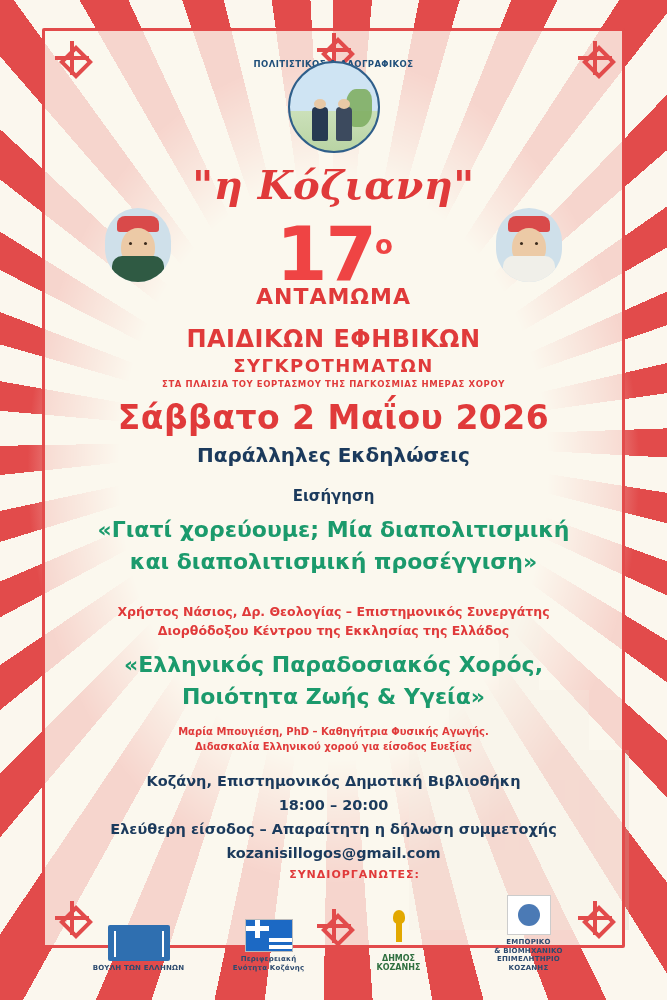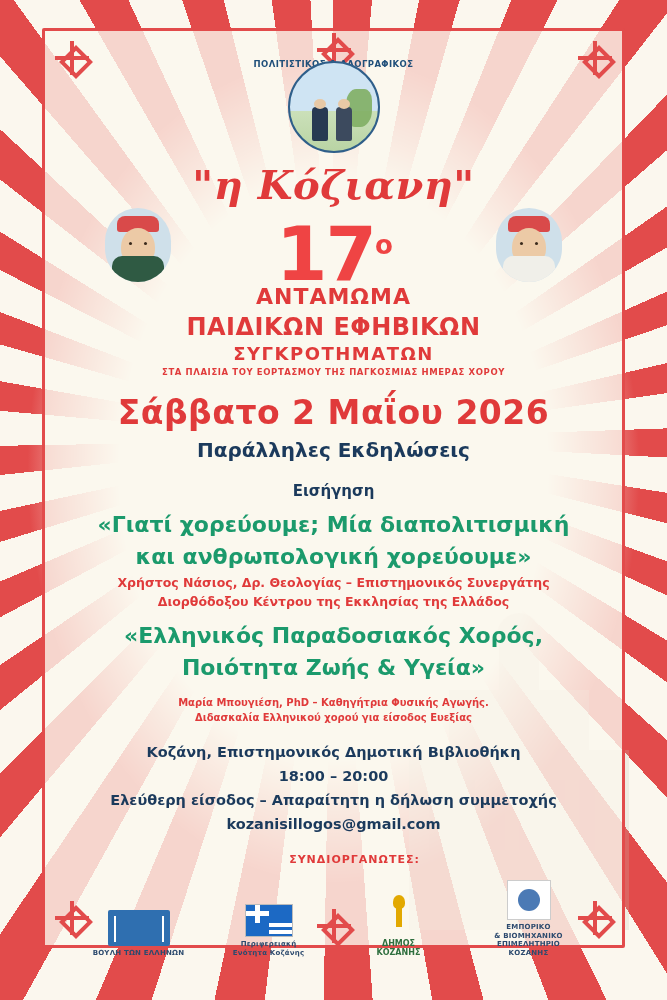--- a/index.html
+++ b/index.html
@@ -112,39 +112,39 @@
   .kid .face{position:absolute;left:50%;margin-left:-17px;top:20px;width:34px;height:38px;border-radius:50% 50% 45% 45%;background:#eccaa6;}
   .kid .hat{position:absolute;left:50%;margin-left:-21px;top:8px;width:42px;height:16px;border-radius:8px 8px 3px 3px;background:#d94a4a;}
   .kid.right .hat{background:#d94a4a;}
   .kid .body{position:absolute;left:50%;margin-left:-26px;bottom:0;width:52px;height:26px;background:#2f5a43;border-radius:10px 10px 0 0;}
   .kid.right .body{background:#f0efe9;}
   .kid .eye{position:absolute;top:34px;width:3px;height:3px;border-radius:50%;background:#3a2a1c;}
   .kid .eye.l{left:50%;margin-left:-9px;}
   .kid .eye.r{left:50%;margin-left:6px;}
 
   .antamoma{font-size:22px;font-weight:bold;color:#e03a3a;letter-spacing:1px;margin-top:-4px;}
-  .paidikon{font-size:24px;font-weight:bold;color:#e03a3a;letter-spacing:.5px;margin-top:4px;}
+  .paidikon{font-size:24px;font-weight:bold;color:#e03a3a;letter-spacing:.5px;margin-top:16px;}
   .sygkro{font-size:18px;font-weight:bold;color:#e03a3a;letter-spacing:1.5px;margin-top:2px;}
   .sta-plaisia{font-size:8.5px;font-weight:bold;color:#e03a3a;letter-spacing:.6px;margin-top:3px;}
 
-  .date{font-size:33px;font-weight:bold;color:#e03a3a;margin-top:16px;letter-spacing:.5px;}
+  .date{font-size:33px;font-weight:bold;color:#e03a3a;margin-top:9px;letter-spacing:.5px;}
   .parallel{font-size:20px;font-weight:bold;color:#1b3a5c;margin-top:6px;}
 
   .eishghsh{font-size:15px;font-weight:bold;color:#1b3a5c;margin-top:20px;}
   .topic{font-size:22px;font-weight:bold;color:#1b9a6c;margin-top:9px;line-height:1.45;}
-  .speaker{font-size:12.5px;font-weight:bold;color:#e03a3a;margin-top:1px;line-height:1.5;}
+  .speaker{font-size:12.5px;font-weight:bold;color:#e03a3a;margin-top:25px;line-height:1.5;}
 
   .viomatiki{font-size:15px;font-weight:bold;color:#1b3a5c;margin-top:17px;}
   .topic2{font-size:22px;font-weight:bold;color:#1b9a6c;margin-top:9px;line-height:1.45;}
   .speaker2{font-size:10px;font-weight:bold;color:#e03a3a;margin-top:11px;line-height:1.5;}
 
   .venue{font-size:14.5px;font-weight:bold;color:#1b3a5c;margin-top:16px;line-height:1.65;}
   .email{font-size:14.5px;font-weight:bold;color:#1b3a5c;}
 
-  .synd-label{font-size:11px;font-weight:bold;color:#e03a3a;letter-spacing:1px;margin-top:16px;padding-left:42px;}
+  .synd-label{font-size:11px;font-weight:bold;color:#e03a3a;letter-spacing:1px;margin-top:2px;padding-left:42px;}
   .logos{
     display:flex;justify-content:center;align-items:flex-end;
     gap:30px;margin-top:8px;
   }
   .logo-item{width:100px;text-align:center;}
   .logo-box{height:46px;display:flex;align-items:flex-end;justify-content:center;}
   .logo-cap{font-size:7px;font-weight:bold;color:#2c4a6e;line-height:1.25;margin-top:3px;letter-spacing:.2px;}
   .bl-building{width:62px;height:36px;background:#2f6fb0;border-radius:2px;position:relative;}
   .bl-building:before{content:"";position:absolute;left:6px;top:6px;right:6px;bottom:4px;border-left:2px solid #fff;border-right:2px solid #fff;}
   .flag{width:46px;height:31px;background:#1c69c4;position:relative;border:1px solid #bbb;}
@@ -251,21 +251,21 @@
       <div class="paidikon">ΠΑΙΔΙΚΩΝ ΕΦΗΒΙΚΩΝ</div>
       <div class="sygkro">ΣΥΓΚΡΟΤΗΜΑΤΩΝ</div>
       <div class="sta-plaisia">ΣΤΑ ΠΛΑΙΣΙΑ ΤΟΥ ΕΟΡΤΑΣΜΟΥ ΤΗΣ ΠΑΓΚΟΣΜΙΑΣ ΗΜΕΡΑΣ ΧΟΡΟΥ</div>
 
       <div class="date">Σάββατο 2 Μαΐου 2026</div>
       <div class="parallel">Παράλληλες Εκδηλώσεις</div>
 
       <div class="eishghsh">Εισήγηση</div>
       <div class="topic">
         <div>«Γιατί χορεύουμε; Μία διαπολιτισμική</div>
-        <div>και ανθρωπολογική χορεύουμε»</div>
+        <div>και διαπολιτισμική προσέγγιση»</div>
       </div>
       <div class="speaker">
         <div>Χρήστος Νάσιος, Δρ. Θεολογίας – Επιστημονικός Συνεργάτης</div>
         <div>Διορθόδοξου Κέντρου της Εκκλησίας της Ελλάδος</div>
       </div>
 
       <div class="topic2">
         <div>«Ελληνικός Παραδοσιακός Χορός,</div>
         <div>Ποιότητα Ζωής &amp; Υγεία»</div>
       </div>

